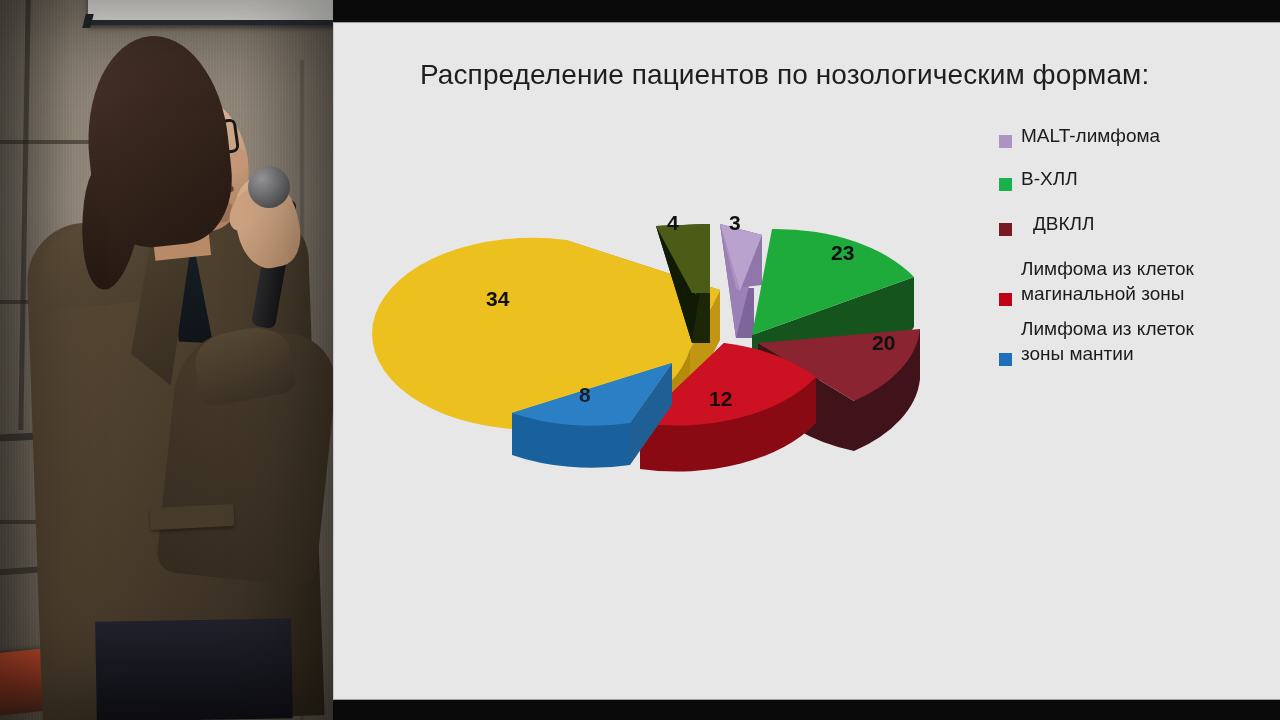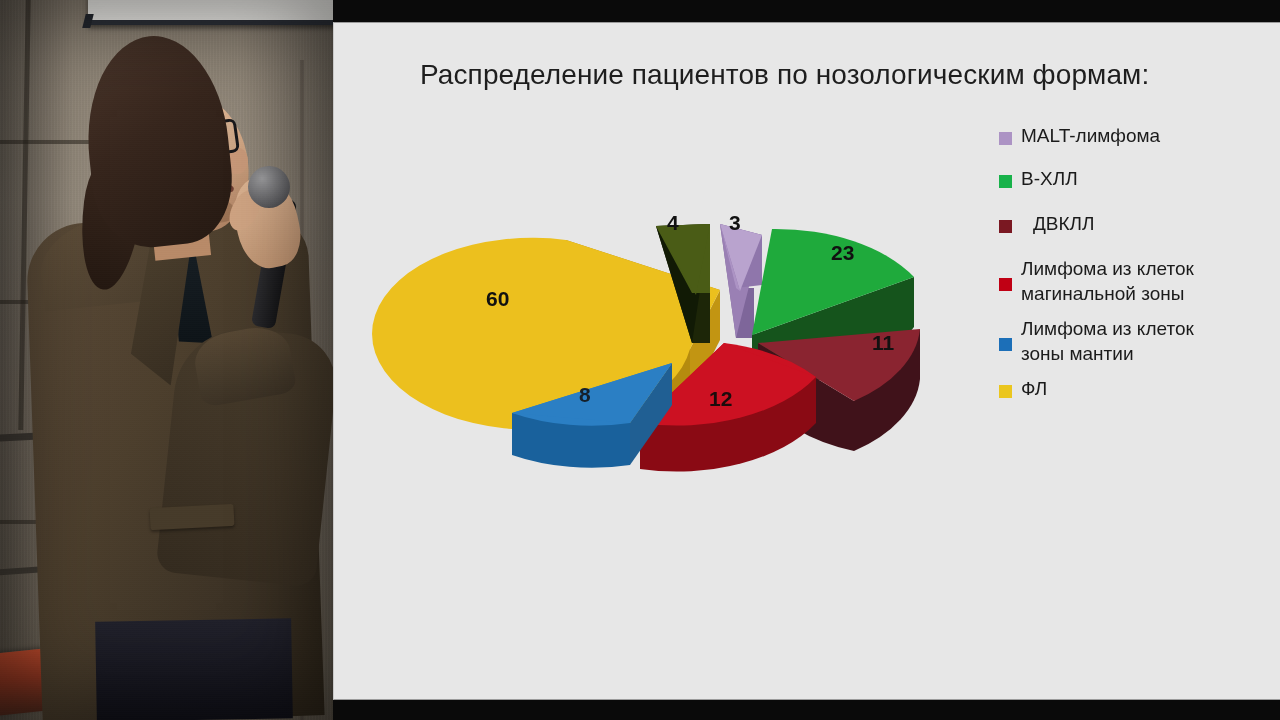--- a/index.html
+++ b/index.html
@@ -101,21 +101,21 @@
   .slide-outer{position:absolute;left:333px;top:0;width:947px;height:720px;background:#0a0a0a;}
   .slide{position:absolute;left:0px;top:22px;width:947px;height:678px;
     background:#e7e7e7;border-top:1px solid #9b9b9b;border-bottom:1px solid #9b9b9b;
     border-left:1px solid #c9c9c9;box-sizing:border-box;}
 
   .slide-title{position:absolute;left:86px;top:36px;width:810px;
     font-size:28px;color:#1e1e1e;letter-spacing:.1px;white-space:nowrap;}
 
   
   .legend{position:absolute;left:665px;top:100px;width:270px;}
-  .legend-item{display:flex;align-items:center;margin-bottom:18px;}
+  .legend-item{display:flex;align-items:flex-end;margin-bottom:18px;}
   .legend-item.tall{margin-bottom:10px;}
   .legend-swatch{width:13px;height:13px;flex:0 0 13px;margin-top:6px;margin-right:9px;}
   .legend-label{font-size:19px;color:#1b1b1b;line-height:25px;}
 
   
   .pie-wrap{position:absolute;left:90px;top:160px;width:560px;height:330px;}
   .slice{position:absolute;left:0;top:0;width:560px;height:330px;}
   .slice svg{position:absolute;left:0;top:0;overflow:visible;}
   .val{position:absolute;font-size:21px;font-weight:bold;color:#111;}
   .val.onlight{color:#15202a;}
@@ -180,21 +180,21 @@
 
       <div class="pie-wrap">
 
         <div class="slice">
           <svg width="560" height="330" viewBox="0 0 560 330" aria-hidden="true">
             <path d="M 296 107 L 142 57 A 160 96 0 0 0 112 216 L 266 166 A 160 96 0 0 1 296 107 Z" fill="#b58b0e"></path>
             <path d="M 112 216 L 112 266 A 160 96 0 0 0 266 216 L 266 166 Z" fill="#b58b0e"></path>
             <path d="M 266 166 L 266 216 L 296 157 L 296 107 Z" fill="#c29512"></path>
             <path d="M 296 107 L 142 57 A 160 96 0 1 0 266 166 Z" fill="#ecc01e"></path>
           </svg>
-          <div class="val" style="left:62px;top:104px;">60</div>
+          <div class="val" style="left:62px;top:104px;">34</div>
         </div>
 
         <div class="slice">
           <svg width="560" height="330" viewBox="0 0 560 330" aria-hidden="true">
             <path d="M 232 43 L 268 160 L 286 160 L 286 110 L 268 110 Z" fill="#1d2608"></path>
             <path d="M 232 43 L 268 160 L 286 41 Z" fill="#111a05"></path>
             <path d="M 232 43 L 286 41 L 286 110 L 268 110 Z" fill="#4a5c16"></path>
             <path d="M 232 43 L 286 41 L 272 112 Z" fill="#4a5c16"></path>
           </svg>
           <div class="val" style="left:243px;top:28px;">4</div>
@@ -219,21 +219,21 @@
           </svg>
           <div class="val" style="left:400px;top:58px;margin-left:7px;">23</div>
         </div>
 
         <div class="slice">
           <svg width="560" height="330" viewBox="0 0 560 330" aria-hidden="true">
             <path d="M 334 160 L 334 210 A 160 96 0 0 0 430 268 L 430 218 Z" fill="#40121a"></path>
             <path d="M 430 218 L 430 268 A 160 96 0 0 0 496 196 L 496 146 Z" fill="#40121a"></path>
             <path d="M 334 160 L 496 146 A 160 96 0 0 1 430 218 Z" fill="#8a2430"></path>
           </svg>
-          <div class="val" style="left:448px;top:148px;">11</div>
+          <div class="val" style="left:448px;top:148px;">20</div>
         </div>
 
         <div class="slice">
           <svg width="560" height="330" viewBox="0 0 560 330" aria-hidden="true">
             <path d="M 216 240 L 216 286 A 160 96 0 0 0 392 240 L 392 194 Z" fill="#8a0a14"></path>
             <path d="M 300 160 A 160 96 0 0 1 392 194 L 216 240 Z" fill="#cc1122"></path>
             <path d="M 300 160 L 392 194 A 160 96 0 0 1 216 240 Z" fill="#cc1122"></path>
           </svg>
           <div class="val ondark" style="left:285px;top:204px;">12</div>
         </div>
@@ -270,24 +270,20 @@
         <div class="legend-item tall" style="margin-top:12px;">
           <span class="legend-swatch" style="background:#c00014"></span>
           <span class="legend-label">Лимфома из клеток<br>магинальной зоны</span>
         </div>
 
         <div class="legend-item tall">
           <span class="legend-swatch" style="background:#1c6fb8"></span>
           <span class="legend-label">Лимфома из клеток<br>зоны мантии</span>
         </div>
 
-        <div class="legend-item" style="margin-bottom:28px;">
-          <span class="legend-swatch" style="background:#ebc61e"></span>
-          <span class="legend-label">ФЛ</span>
-        </div>
 
 
       </div>
 
     </div>
   </div>
 
 </div>
 
 </body></html>

